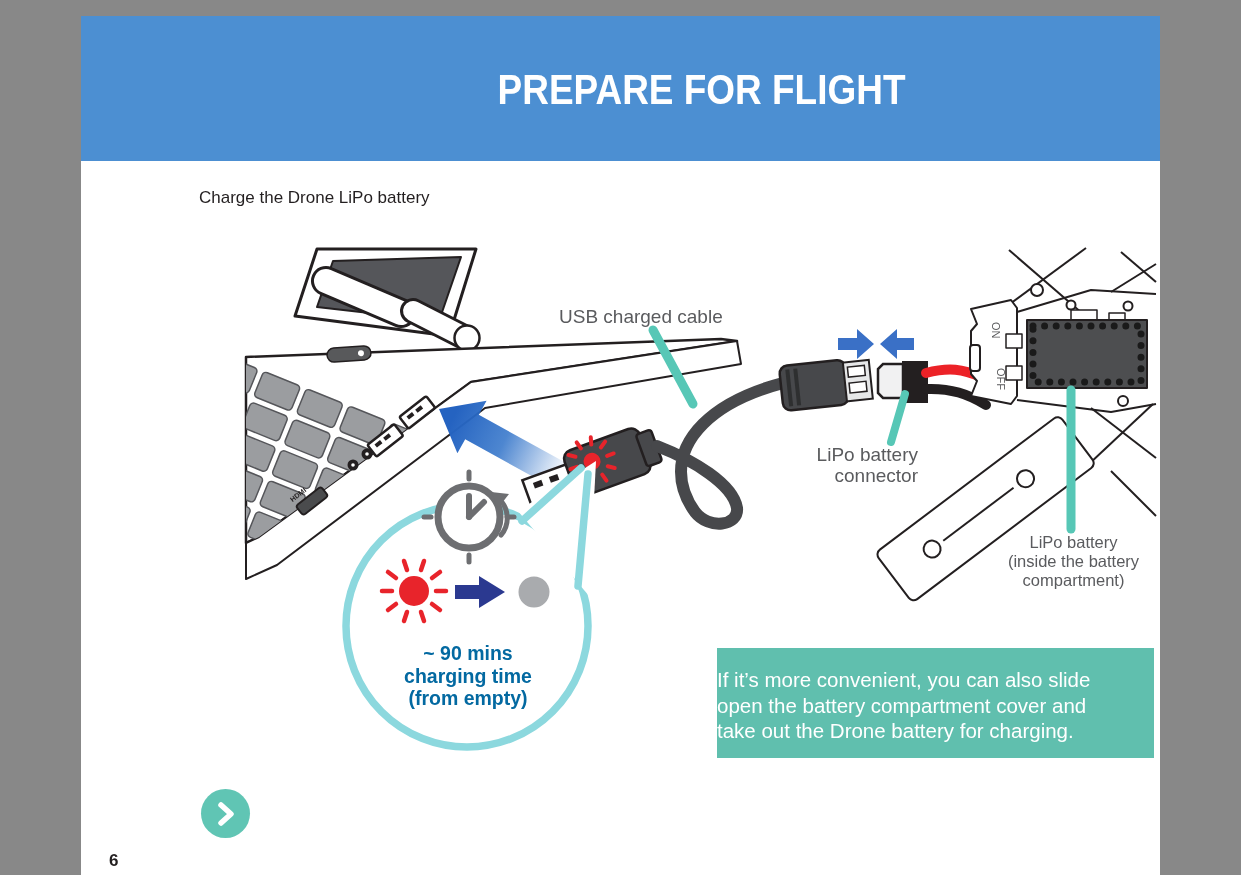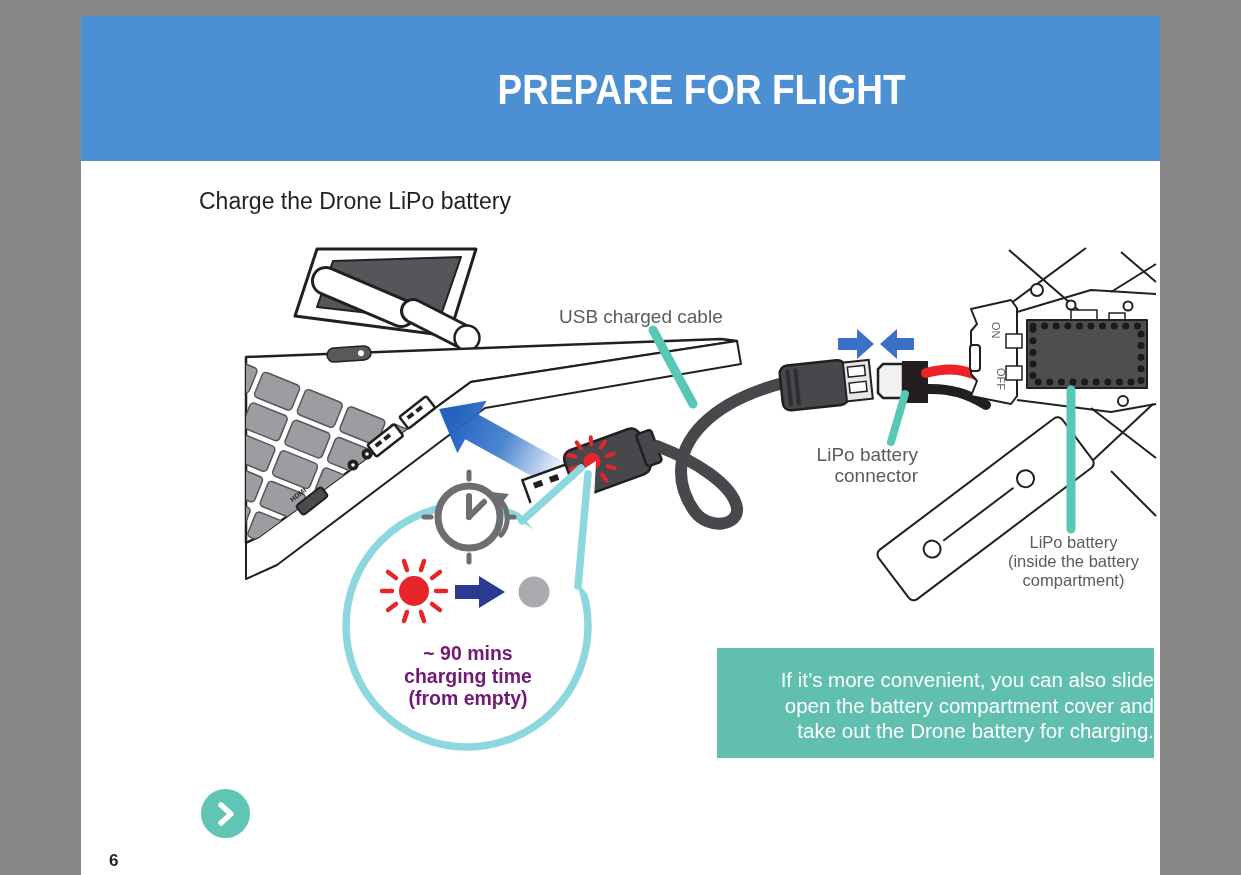--- a/index.html
+++ b/index.html
@@ -1,31 +1,31 @@
 <!DOCTYPE html>
 <html><head>
 <meta charset="utf-8">
 <style>
   html,body{margin:0;padding:0;background:#888;}
   .page{position:relative;width:1079px;height:875px;background:#ffffff;overflow:hidden;
         font-family:"Liberation Sans",sans-serif;margin:16px auto;}
   .header{position:absolute;left:0;top:0;width:1241px;height:145px;background:#4C8FD2;}
   .header-title{position:absolute;left:0;top:50px;width:100%;text-align:center;color:#ffffff;
         font-size:42px;font-weight:bold;letter-spacing:0px;transform:scaleX(0.88);transform-origin:center;}
-  .section-title{position:absolute;left:118px;top:172px;font-size:23px;color:#231F20;font-weight:500;}
+  .section-title{position:absolute;left:118px;top:172px;font-size:17px;color:#231F20;font-weight:500;}
   .diagram-svg{position:absolute;left:0;top:145px;}
   .lbl{position:absolute;color:#5A5B5E;z-index:5;}
   .ml{white-space:pre-line;}
   .lbl-usb{left:478px;top:290px;font-size:19px;}
   .lbl-conn{left:705px;top:428px;width:132px;font-size:19px;line-height:21px;text-align:right;}
   .lbl-batt{left:900px;top:517px;width:185px;font-size:16.5px;line-height:19px;text-align:center;}
   .lbl-time{left:283px;top:626px;width:208px;font-size:19.5px;line-height:22.5px;font-weight:bold;
-        color:#701a75;text-align:center;}
+        color:#0369a1;text-align:center;}
   .tip-box{position:absolute;left:636px;top:632px;width:437px;height:110px;background:#60BFAE;
-        color:#ffffff;font-size:20.5px;line-height:25.5px;text-align:right;box-sizing:border-box;
+        color:#ffffff;font-size:20.5px;line-height:25.5px;text-align:left;box-sizing:border-box;
         padding-top:19px;}
   .note-icon{position:absolute;left:120px;top:773px;width:49px;height:49px;border-radius:50%;
         background:#60C5B4;display:flex;align-items:center;justify-content:center;}
   .note-text{position:absolute;left:200px;top:776px;width:915px;font-size:16.5px;line-height:20px;
         font-weight:bold;color:#6FCAD5;letter-spacing:-0.1px;}
   .page-number{position:absolute;left:28px;top:835px;font-size:17px;font-weight:bold;color:#231F20;}
   .bottom-strip{position:absolute;left:0;bottom:0;width:1241px;height:3px;background:#4C8FD2;}
 </style>
 </head>
 <body>

